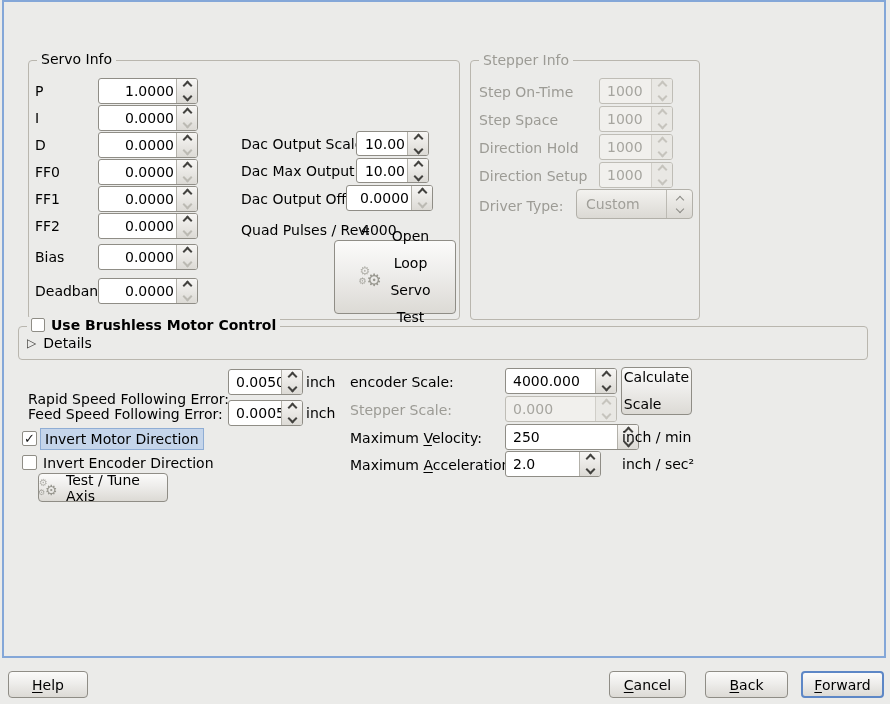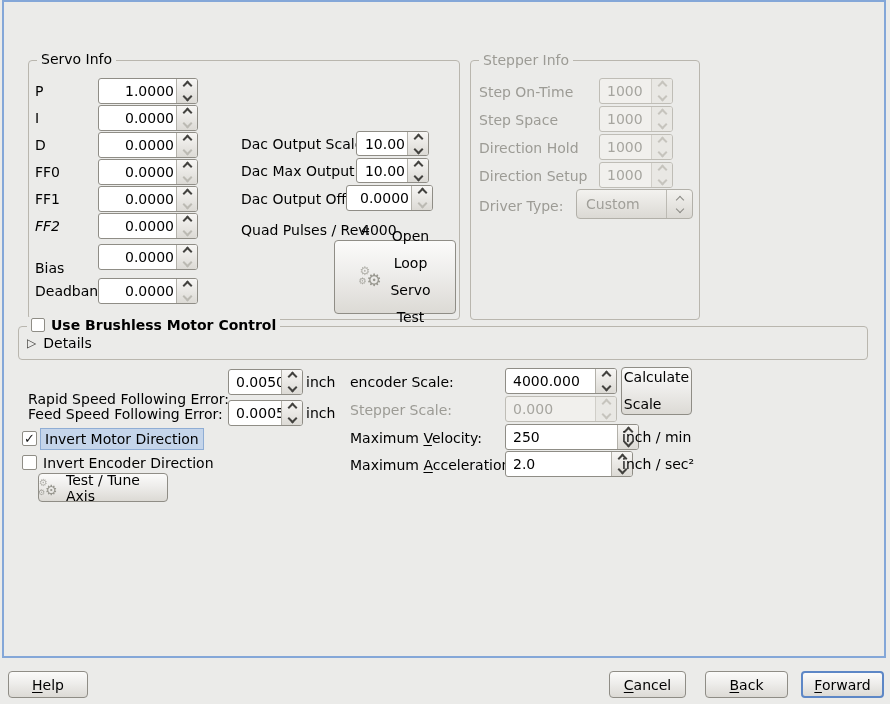--- a/index.html
+++ b/index.html
@@ -102,22 +102,22 @@
 
 
   <div class="frame" style="left:28px; top:60px; width:430px; height:258px;">
     <span class="legend">Servo Info</span>
 
     <span class="lbl" style="left:6px; top:21px;">P</span>
     <span class="lbl" style="left:6px; top:48px;">I</span>
     <span class="lbl" style="left:6px; top:75px;">D</span>
     <span class="lbl" style="left:6px; top:102px;">FF0</span>
     <span class="lbl" style="left:6px; top:129px;">FF1</span>
-    <span class="lbl" style="left:6px; top:156px;font-style:italic;">FF2</span>
-    <span class="lbl" style="left:6px; top:198px;">Bias</span>
+    <span class="lbl" style="left:6px; top:156px;">FF2</span>
+    <span class="lbl" style="left:6px; top:187px;">Bias</span>
     <span class="lbl" style="left:6px; top:221px;">Deadband</span>
 
     <div class="spin center" style="left:69px; top:17px;  width:100px; height:26px;">
         <span class="sv">1.0000</span>
         <div class="btns">
           <i class="chev up"></i>
           <i class="chev down"></i>
         </div>
       </div>
     <div class="spin center dim" style="left:69px; top:44px;  width:100px; height:26px;">
@@ -315,21 +315,21 @@
   <div class="spin" style="left:505px; top:424px; width:134px; height:26px;">
       <span class="sv">250</span>
       <div class="btns">
         <i class="chev up"></i>
         <i class="chev down"></i>
       </div>
     </div>
   <span class="unit" style="left:622px; top:429px;">inch / min</span>
 
   <span class="lbl" style="left:350px; top:456px;"><span>Maximum </span><u>A</u><span>cceleration:</span></span>
-  <div class="spin" style="left:505px; top:451px; width:128px; height:26px;">
+  <div class="spin" style="left:505px; top:451px; width:96px; height:26px;">
       <span class="sv">2.0</span>
       <div class="btns">
         <i class="chev up"></i>
         <i class="chev down"></i>
       </div>
     </div>
   <span class="unit" style="left:622px; top:456px;">inch / sec²</span>
 
   <span class="cb" style="left:22px; top:431px;">
     <span class="mark">✓</span>

